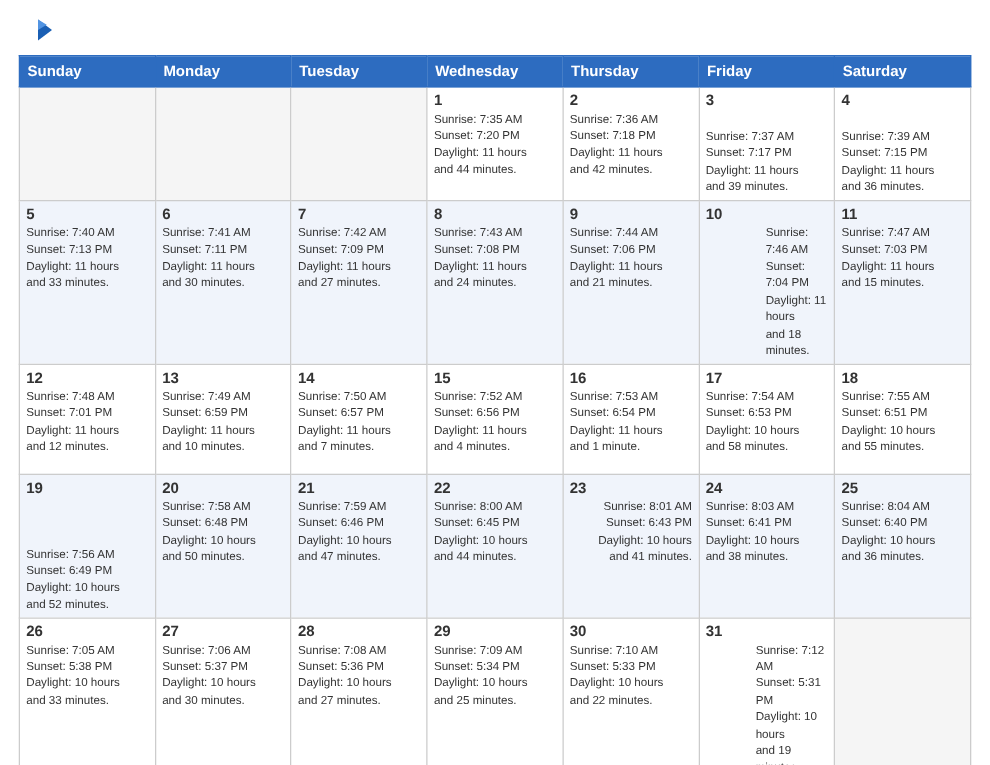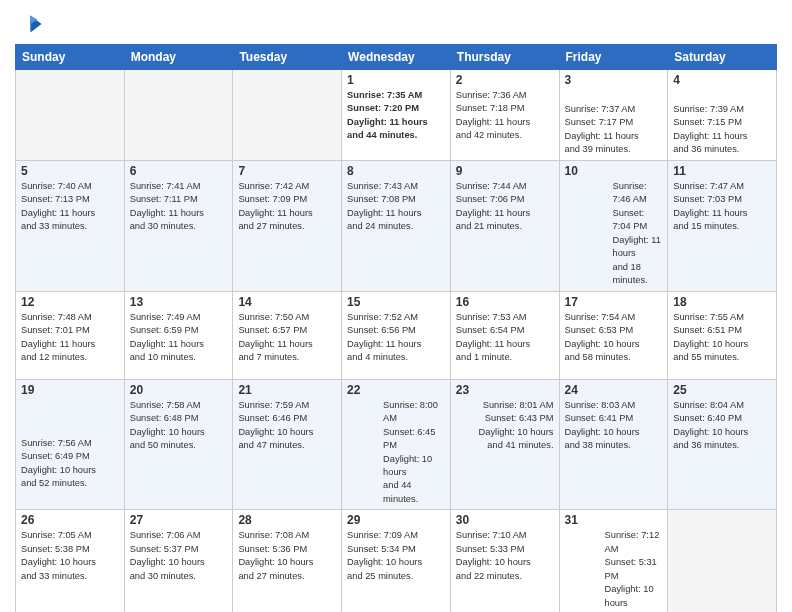--- a/index.html
+++ b/index.html
@@ -132,21 +132,21 @@
           <th>Saturday</th>
         </tr>
     </thead>
     <tbody id="calendar-body">
     <tr>
           <td class="empty"></td>
           <td class="empty"></td>
           <td class="empty"></td>
           <td>
             <span class="day-number">1</span>
-            <div class="day-info" style="white-space: pre-line; font-weight: bold;">Sunrise: 7:35 AM
+            <div class="day-info" style="white-space: pre-line;">Sunrise: 7:35 AM
 Sunset: 7:20 PM
 Daylight: 11 hours
 and 44 minutes.</div>
           </td>
           <td>
             <span class="day-number">2</span>
             <div class="day-info" style="white-space: pre-line;">Sunrise: 7:36 AM
 Sunset: 7:18 PM
 Daylight: 11 hours
 and 42 minutes.</div>
@@ -285,21 +285,21 @@
           </td>
           <td>
             <span class="day-number">21</span>
             <div class="day-info" style="white-space: pre-line;">Sunrise: 7:59 AM
 Sunset: 6:46 PM
 Daylight: 10 hours
 and 47 minutes.</div>
           </td>
           <td>
             <span class="day-number">22</span>
-            <div class="day-info" style="white-space: pre-line; margin-left: 36px;">Sunrise: 8:00 AM
+            <div class="day-info" style="white-space: pre-line;">Sunrise: 8:00 AM
 Sunset: 6:45 PM
 Daylight: 10 hours
 and 44 minutes.</div>
           </td>
           <td>
             <span class="day-number">23</span>
             <div class="day-info" style="white-space: pre-line; text-align: right;">Sunrise: 8:01 AM
 Sunset: 6:43 PM
 Daylight: 10 hours
 and 41 minutes.</div>

